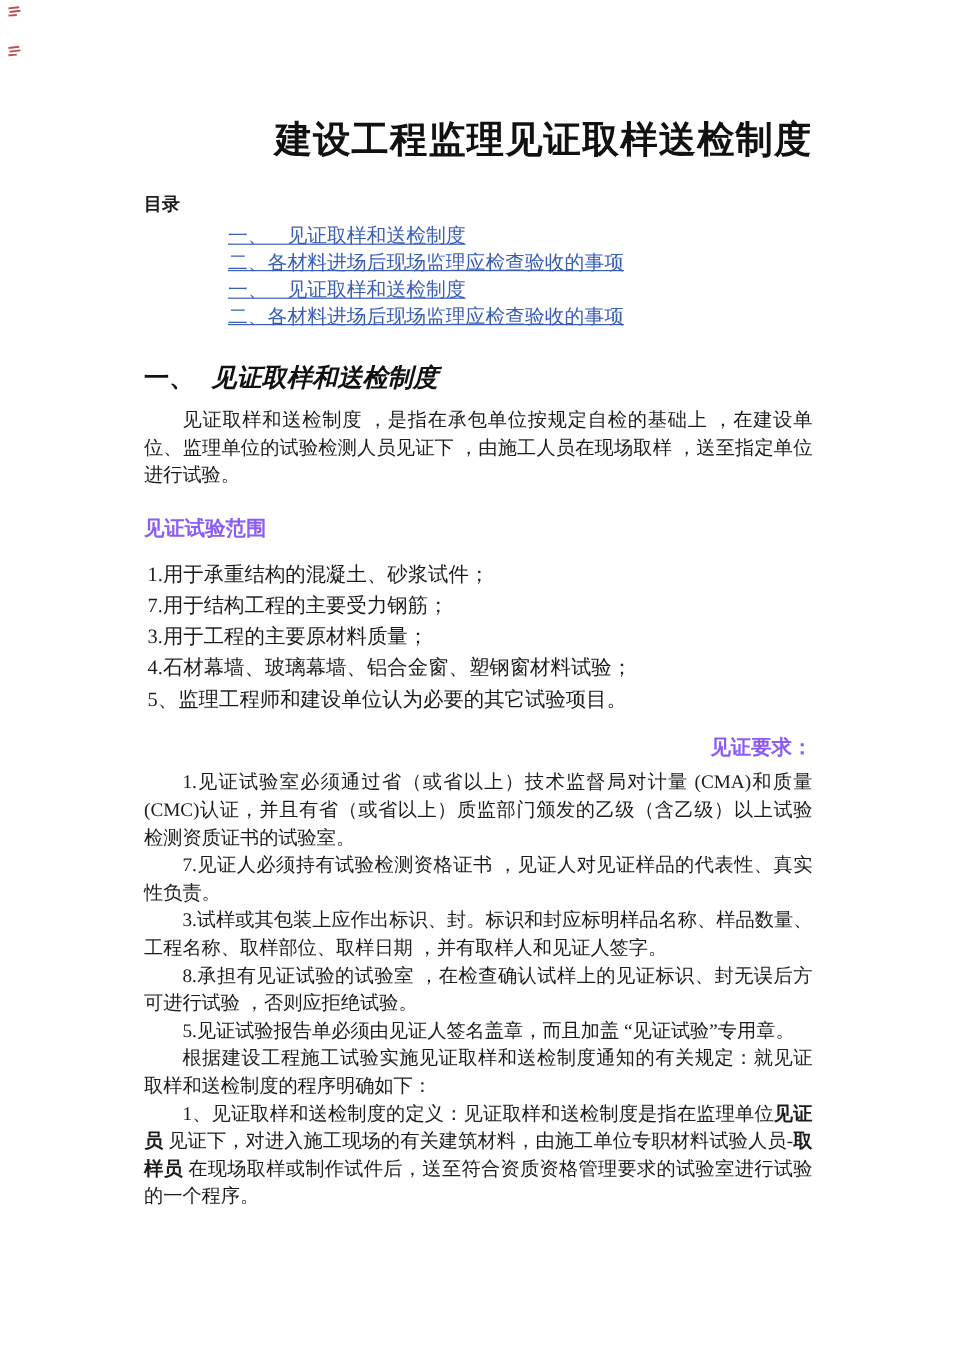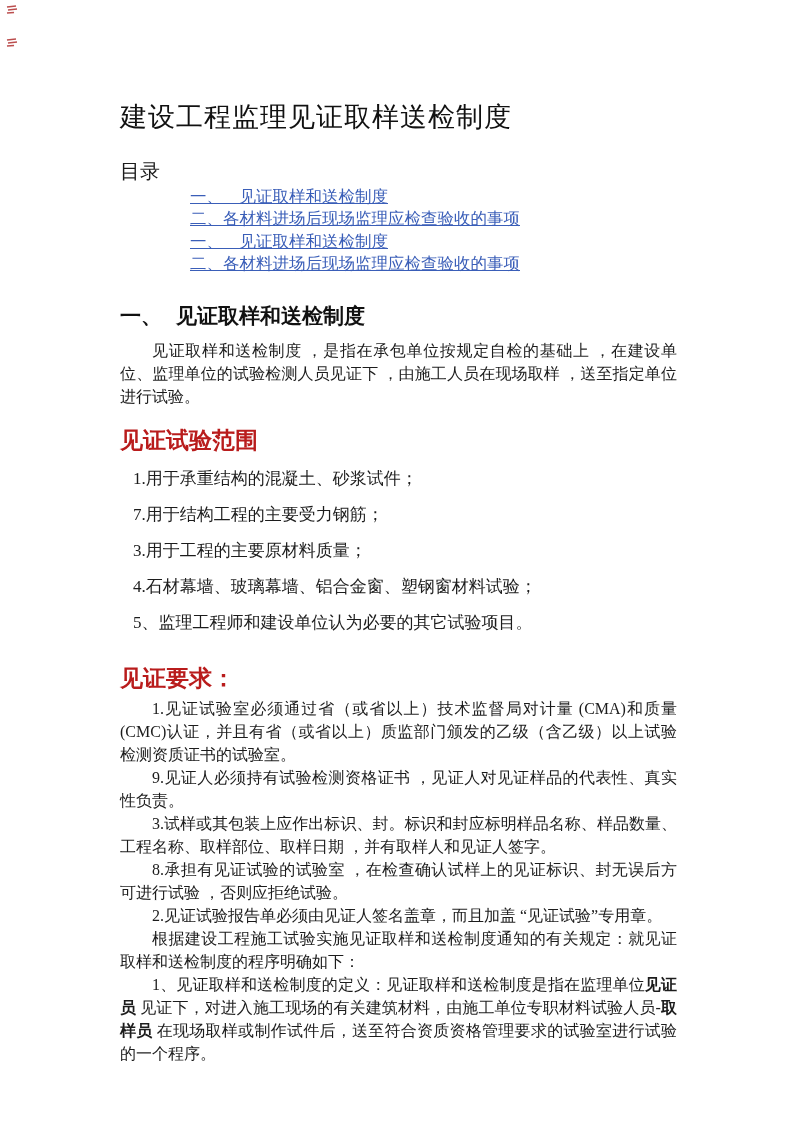--- a/index.html
+++ b/index.html
@@ -12,71 +12,71 @@
     color:#1c1c1c;
   }
   .content{padding:0 123px 0 120px;}
 
   
   .corner-marks{position:absolute;left:5px;top:4px;width:16px;height:46px;}
 
   h1.doc-title{
     margin:100px 0 0 0;
     font-family:"Liberation Sans","DejaVu Sans",sans-serif;
-    font-weight:normal;
-    font-size:27px;
+    font-weight:bold;
+    font-size:31px;
     line-height:34px;
-    text-align:left;
+    text-align:right;
     letter-spacing:1px;
     color:#111;
   }
 
   .toc{margin-top:26px;}
-  .toc-label{font-size:20px;line-height:23px;}
+  .toc-label{font-size:15px;line-height:23px;font-weight:bold;}
   .toc-links{margin:3px 0 0 70px;display:flex;flex-direction:column;align-items:flex-start;}
   .toc-links a{
     color:#3a5eb8;
     text-decoration:underline;
     font-size:16.5px;
     line-height:22.4px;
     cursor:pointer;
   }
 
   h2.sec-heading{
     margin:26px 0 0 0;
     font-family:"Liberation Sans","DejaVu Sans",sans-serif;
     font-weight:bold;
     font-size:21px;
     line-height:27px;
     color:#111;
   }
-  h2.sec-heading .htext{margin-left:14px;}
+  h2.sec-heading .htext{margin-left:14px;font-style:italic;}
 
   .para{
     margin:0;
     font-size:16px;
     line-height:23px;
     text-align:justify;
     text-indent:2em;
   }
   .intro{margin-top:10px;}
 
   h3.sub-heading{
     margin:20px 0 0 0;
     font-family:"Liberation Sans","DejaVu Sans",sans-serif;
     font-weight:bold;
-    font-size:23px;
+    font-size:17px;
     line-height:25px;
-    color:#b91c1c;
+    color:#8b5cf6;
   }
-  h3.req-heading{margin-top:32px;}
+  h3.req-heading{margin-top:16px;text-align:right;}
 
   .scope-list{margin-top:14px;}
   .scope-list p{
-    margin:13px;
+    margin:3px;
     font-size:17px;
     line-height:23px;
     text-align:left;
   }
 
   .req-body{margin-top:6px;}
   .req-body .para b{font-family:Liberation Sans, sans-serif;font-weight:bold;}
 </style>
 </head>
 <body>
@@ -123,22 +123,22 @@
       <p>7.用于结构工程的主要受力钢筋；</p>
       <p>3.用于工程的主要原材料质量；</p>
       <p>4.石材幕墙、玻璃幕墙、铝合金窗、塑钢窗材料试验；</p>
       <p>5、监理工程师和建设单位认为必要的其它试验项目。</p>
     </div>
 
     <h3 class="sub-heading req-heading">见证要求：</h3>
 
     <div class="req-body">
       <p class="para">1.见证试验室必须通过省（或省以上）技术监督局对计量 (CMA)和质量(CMC)认证，并且有省（或省以上）质监部门颁发的乙级（含乙级）以上试验检测资质证书的试验室。</p>
-      <p class="para">9.见证人必须持有试验检测资格证书 ，见证人对见证样品的代表性、真实性负责。</p>
+      <p class="para">7.见证人必须持有试验检测资格证书 ，见证人对见证样品的代表性、真实性负责。</p>
       <p class="para">3.试样或其包装上应作出标识、封。标识和封应标明样品名称、样品数量、工程名称、取样部位、取样日期 ，并有取样人和见证人签字。</p>
       <p class="para">8.承担有见证试验的试验室 ，在检查确认试样上的见证标识、封无误后方可进行试验 ，否则应拒绝试验。</p>
-      <p class="para">2.见证试验报告单必须由见证人签名盖章，而且加盖 “见证试验”专用章。</p>
+      <p class="para">5.见证试验报告单必须由见证人签名盖章，而且加盖 “见证试验”专用章。</p>
       <p class="para">根据建设工程施工试验实施见证取样和送检制度通知的有关规定：就见证取样和送检制度的程序明确如下：</p>
       <p class="para"><span>1、见证取样和送检制度的定义：见证取样和送检制度是指在监理单位</span><b>见证员</b><span> 见证下，对进入施工现场的有关建筑材料，由施工单位专职材料试验人员-</span><b>取样员</b><span> 在现场取样或制作试件后，送至符合资质资格管理要求的试验室进行试验的一个程序。</span></p>
     </div>
 
   </div>
 </div>
 
 </body></html>

